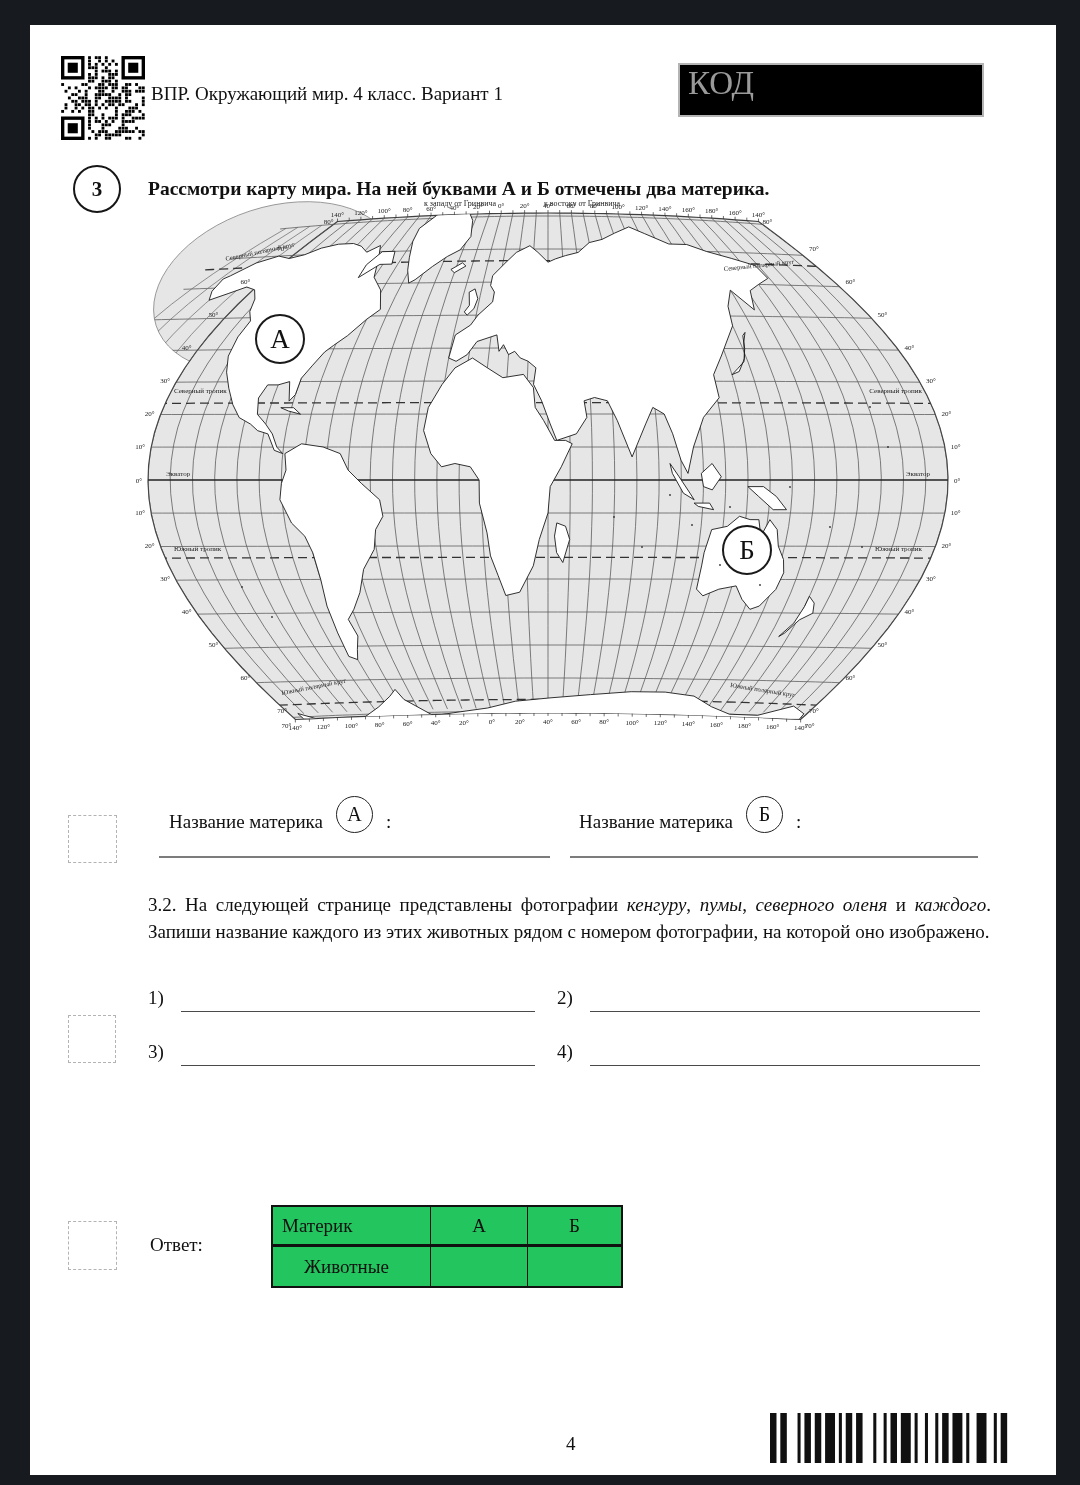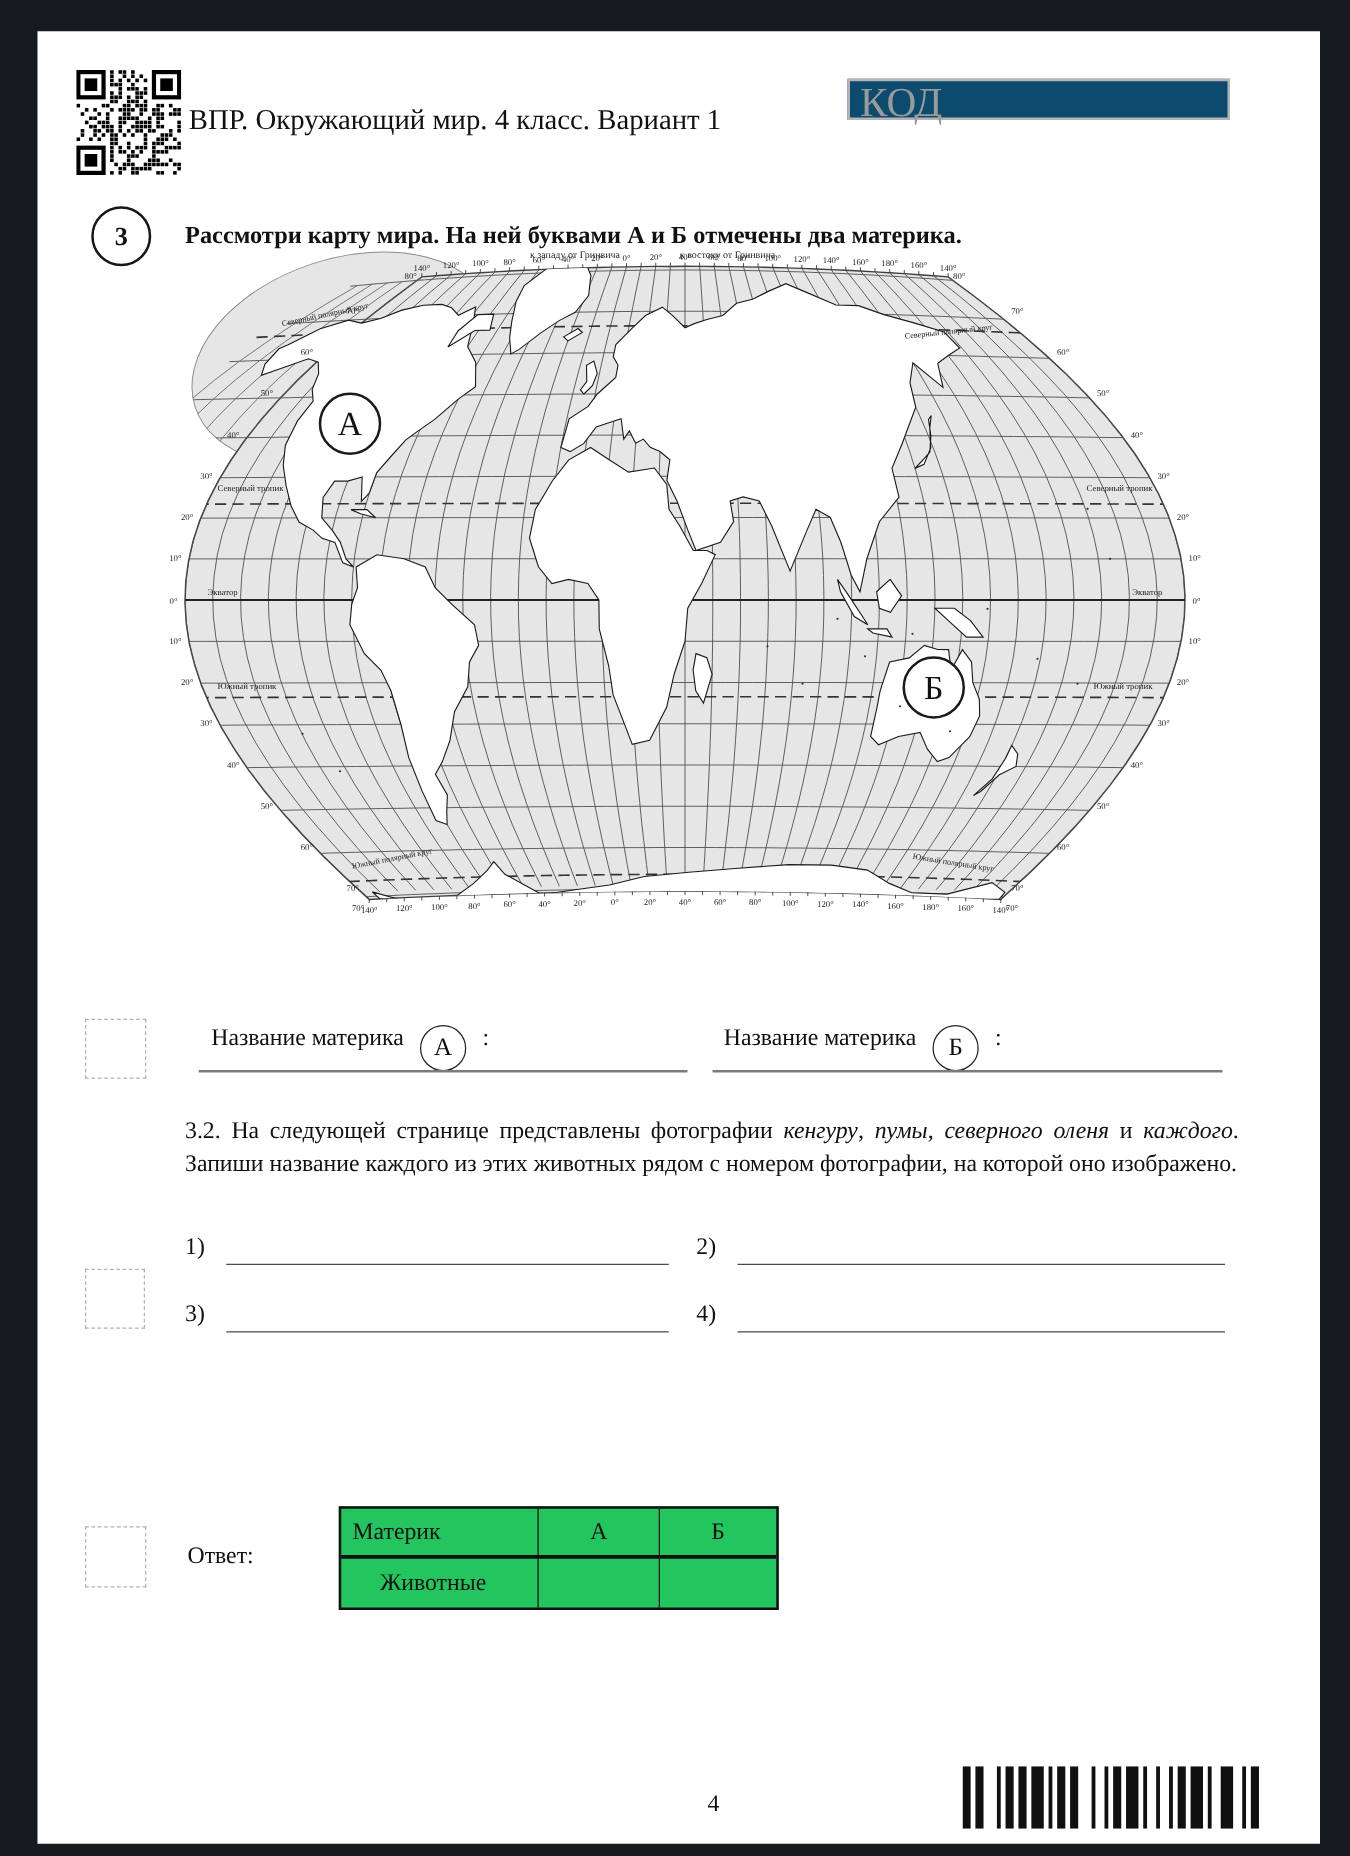--- a/index.html
+++ b/index.html
@@ -9,26 +9,26 @@
   .abs{position:absolute;}
   .para{margin:0;text-align:justify;font-size:19px;line-height:27px;color:#101010;}
   .ital{font-style:italic;}
   .bold-u{font-weight:bold;text-decoration:underline;}
   #map-svg{position:absolute;left:0;top:0;pointer-events:none;z-index:1;}
   .marker{position:absolute;width:46px;height:46px;border:2.2px solid #1a1a1a;border-radius:50%;
           background:#fff;display:flex;align-items:center;justify-content:center;
           font-size:27px;z-index:3;}
   .circ{display:inline-flex;align-items:center;justify-content:center;width:35px;height:35px;
         border:1.7px solid #222;border-radius:50%;font-size:20px;flex:none;}
-  .fieldrow{display:inline-flex;align-items:flex-start;gap:13px;font-size:19px;margin-top:24px;}
+  .fieldrow{display:inline-flex;align-items:flex-end;gap:13px;font-size:19px;}
   .ansline{position:absolute;height:0;border-bottom:2.6px solid #7c7c7c;}
   .blankline{position:absolute;height:0;border-bottom:1.9px solid #4a4a4a;}
   .scorebox{position:absolute;border:1.6px dashed #b3b3b3;background:#fff;}
-  .codebox{position:absolute;left:648px;top:38px;width:306px;height:33px;
-           border:2px solid #b4b4b4;box-sizing:border-box;background:#0c4a6e;}
+  .codebox{position:absolute;left:648px;top:38px;width:306px;height:54px;
+           border:2px solid #b4b4b4;box-sizing:border-box;background:#000000;}
   .codebox span{font-size:33px;color:#9a9a9a;line-height:37px;padding-left:8px;display:block;}
   .badge{position:absolute;width:44px;height:44px;border:2px solid #161616;border-radius:50%;
          display:flex;align-items:center;justify-content:center;font-size:21px;font-weight:bold;}
   .anstable{position:absolute;left:241px;top:1180px;display:grid;
             grid-template-columns:158px 97px 93px;grid-template-rows:40px 39px;
             border:2px solid #111;z-index:2;background:#22c55e;}
   .anstable .cell{border-right:1.5px solid #111;border-bottom:1.5px solid #111;
                   font-size:19px;display:flex;align-items:center;padding-left:9px;box-sizing:border-box;}
   .anstable .cell.ctr{justify-content:center;padding-left:0;}
   .anstable .cell.lastcol{border-right:none;}
@@ -257,21 +257,21 @@
       <rect x="0" y="0" width="23.52" height="23.52" fill="#000"></rect>
       <rect x="3.36" y="3.36" width="16.8" height="16.8" fill="#fff"></rect>
       <rect x="6.72" y="6.72" width="10.08" height="10.08" fill="#000"></rect>
       <rect x="60.48" y="0" width="23.52" height="23.52" fill="#000"></rect>
       <rect x="63.839999999999996" y="3.36" width="16.8" height="16.8" fill="#fff"></rect>
       <rect x="67.2" y="6.72" width="10.08" height="10.08" fill="#000"></rect>
       <rect x="0" y="60.48" width="23.52" height="23.52" fill="#000"></rect>
       <rect x="3.36" y="63.839999999999996" width="16.8" height="16.8" fill="#fff"></rect>
       <rect x="6.72" y="67.2" width="10.08" height="10.08" fill="#000"></rect>
     </svg>
-  <div class="abs" style="left:121px;top:58px;font-size:23px;">ВПР.  Окружающий мир.  4 класс.  Вариант 1</div>
+  <div class="abs" style="left:121px;top:58px;font-size:19px;">ВПР.  Окружающий мир.  4 класс.  Вариант 1</div>
   <div class="codebox">
     <span>КОД</span>
   </div>
 
   <div class="badge" style="left:43px;top:140px;">3</div>
   <div class="abs" style="left:118px;top:153px;width:848px;font-size:19.5px;font-weight:bold;">Рассмотри карту мира. На ней буквами А и Б отмечены два материка.</div>
 
   <svg id="map-svg" width="1026" height="1450" viewBox="0 0 1026 1450">
       <defs>
         <clipPath id="mclip">

